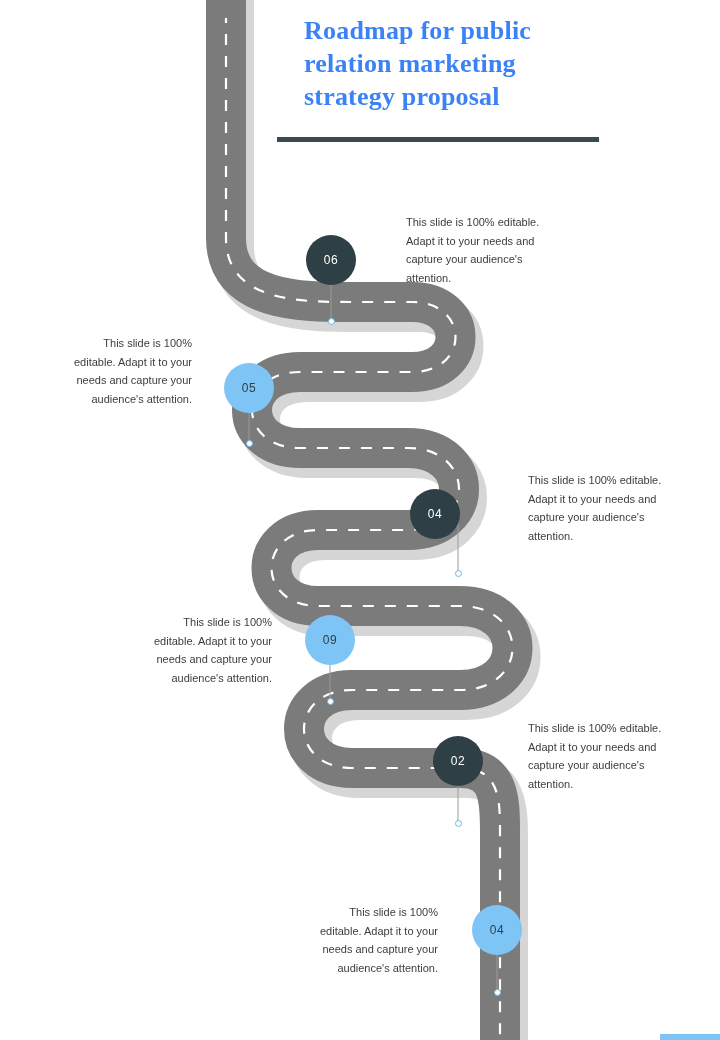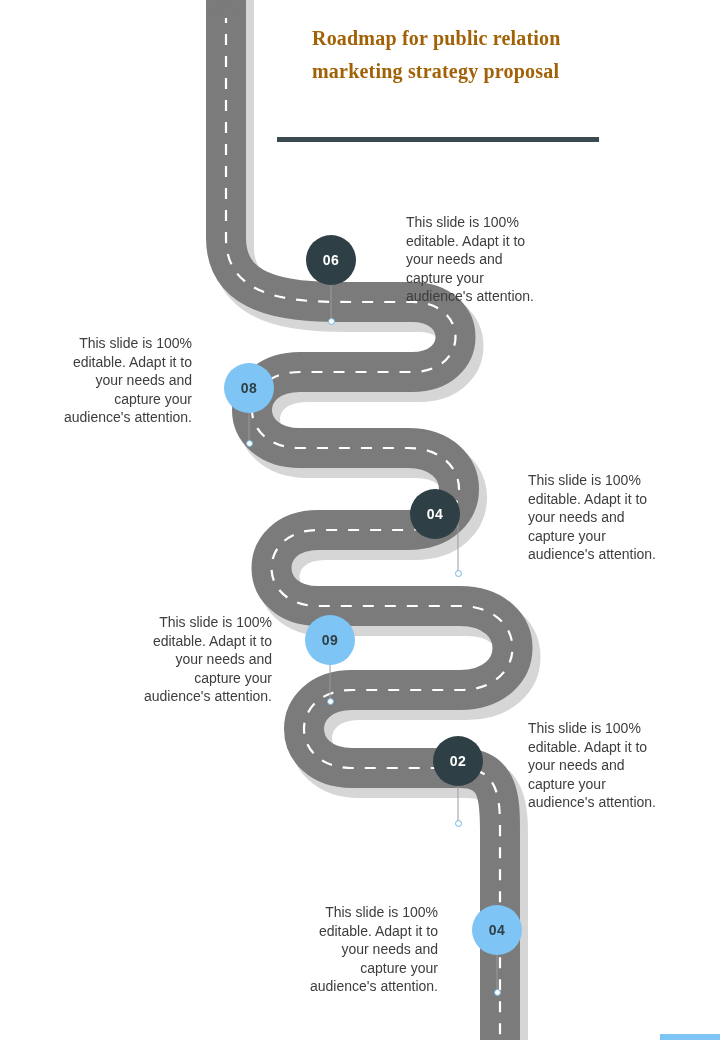--- a/index.html
+++ b/index.html
@@ -26,24 +26,24 @@
   
   #title-block {
     position: absolute;
     left: 300px;
     top: 10px;
     width: 310px;
   }
   #title-text {
     font-family: "Liberation Serif", serif;
     font-weight: bold;
-    font-size: 20px;
+    font-size: 26px;
     line-height: 33px;
-    color: #a16207;
-    margin: 12px;
+    color: #3b82f6;
+    margin: 4px;
     letter-spacing: 0.2px;
   }
   #title-rule {
     position: absolute;
     left: 277px;
     top: 137px;
     width: 322px;
     height: 5px;
     background: #3b4a51;
   }
@@ -58,37 +58,37 @@
 
   
   .step-badge {
     position: absolute;
     width: 50px;
     height: 50px;
     border-radius: 50%;
     display: flex;
     align-items: center;
     justify-content: center;
-    font-size: 14px;
-    font-weight: bold;
+    font-size: 12px;
+    font-weight: normal;
     letter-spacing: 0.5px;
   }
   .badge-dark {
     background: #2e3f45;
     color: #ffffff;
   }
   .badge-light {
     background: #7ec4f5;
     color: #2e3f45;
   }
 
   
   .step-text {
     position: absolute;
-    font-size: 14px;
+    font-size: 11px;
     line-height: 18.5px;
     color: #3d3d3d;
     width: 140px;
   }
   .align-left { text-align: left; }
   .align-right { text-align: right; }
 
   
   .conn-dot {
     position: absolute;
@@ -172,21 +172,21 @@
   <div class="conn-dot" style="left:328px; top:318px;"></div>
   <div class="conn-dot" style="left:246px; top:440px;"></div>
   <div class="conn-dot" style="left:455px; top:570px;"></div>
   <div class="conn-dot" style="left:327px; top:698px;"></div>
   <div class="conn-dot" style="left:455px; top:820px;"></div>
   <div class="conn-dot" style="left:494px; top:989px;"></div>
 
   <div class="step-badge badge-dark" style="left:306px; top:235px;">06</div>
   <div class="step-text align-left" style="left:406px; top:213px; width:144px;">This slide is 100% editable. Adapt it to your needs and capture your audience's attention.</div>
 
-  <div class="step-badge badge-light" style="left:224px; top:363px;">08</div>
+  <div class="step-badge badge-light" style="left:224px; top:363px;">05</div>
   <div class="step-text align-right" style="left:62px; top:334px; width:130px;">This slide is 100% editable. Adapt it to your needs and capture your audience's attention.</div>
 
   <div class="step-badge badge-dark" style="left:410px; top:489px;">04</div>
   <div class="step-text align-left" style="left:528px; top:471px; width:140px;">This slide is 100% editable. Adapt it to your needs and capture your audience's attention.</div>
 
   <div class="step-badge badge-light" style="left:305px; top:615px;">09</div>
   <div class="step-text align-right" style="left:142px; top:613px; width:130px;">This slide is 100% editable. Adapt it to your needs and capture your audience's attention.</div>
 
   <div class="step-badge badge-dark" style="left:433px; top:736px;text-align:right;">02</div>
   <div class="step-text align-left" style="left:528px; top:719px; width:140px;">This slide is 100% editable. Adapt it to your needs and capture your audience's attention.</div>

